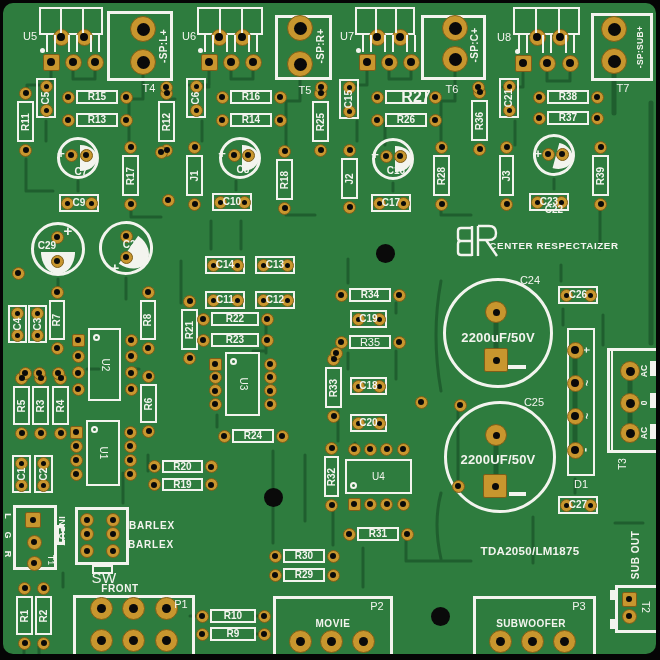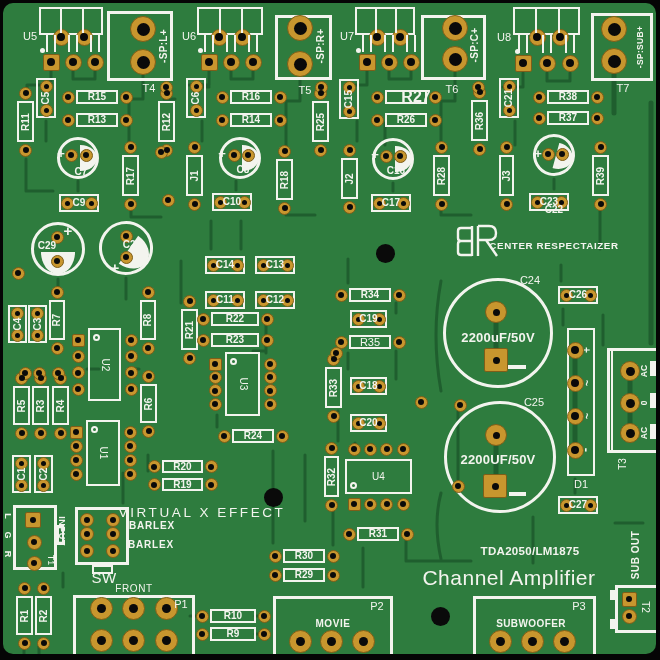--- a/index.html
+++ b/index.html
@@ -799,32 +799,30 @@
       <div class="hole" style="left: 622.5px; top: 395.5px; width: 9px; height: 9px; background: rgb(10, 10, 10);"></div>
       <div class="pad" style="left: 617px; top: 420px; width: 20px; height: 20px; background: rgb(200, 150, 46); border: 1px solid rgb(126, 94, 24); border-radius: 50%;"></div>
       <div class="hole" style="left: 622.5px; top: 425.5px; width: 9px; height: 9px; background: rgb(10, 10, 10);"></div>
       <div class="box" style="left: 612px; top: 582px; width: 45px; height: 48px; border-width: 3px; border-color: rgb(243, 244, 238);"></div>
       <div class="fill" style="left: 607px; top: 587px; width: 6px; height: 10px; background: rgb(243, 244, 238);"></div>
       <div class="fill" style="left: 607px; top: 616px; width: 6px; height: 10px; background: rgb(243, 244, 238);"></div>
       <div class="pad" style="left: 618.5px; top: 588.5px; width: 15px; height: 15px; background: rgb(200, 150, 46); border: 1px solid rgb(126, 94, 24); border-radius: 2px;"></div>
       <div class="hole" style="left: 623px; top: 593px; width: 6px; height: 6px; background: rgb(10, 10, 10);"></div>
       <div class="pad" style="left: 618.5px; top: 605.5px; width: 15px; height: 15px; background: rgb(200, 150, 46); border: 1px solid rgb(126, 94, 24); border-radius: 50%;"></div>
       <div class="hole" style="left: 623px; top: 610px; width: 6px; height: 6px; background: rgb(10, 10, 10);"></div>
-      <div class="silk" style="left: 199px; top: 510px; font-size: 13.5px; font-weight: 400; color: rgb(243, 244, 238); letter-spacing: 2.6px; transform: translate(-50%, -50%) rotate(0deg);">VIRTUAL X EFFECT</div>
       <div class="silk" style="left: 149px; top: 523px; font-size: 10px; font-weight: 700; color: rgb(243, 244, 238); letter-spacing: 0.8px; transform: translate(-50%, -50%) rotate(0deg);">BARLEX</div>
       <div class="silk" style="left: 148px; top: 542px; font-size: 10px; font-weight: 700; color: rgb(243, 244, 238); letter-spacing: 0.8px; transform: translate(-50%, -50%) rotate(0deg);">BARLEX</div>
       <div class="silk" style="left: 101px; top: 574px; font-size: 15px; font-weight: 400; color: rgb(243, 244, 238); letter-spacing: 0.5px; transform: translate(-50%, -50%) rotate(0deg);">SW</div>
-      <div class="silk" style="left: 131px; top: 586px; font-size: 10px; font-weight: 400; color: rgb(243, 244, 238); letter-spacing: 0.6px; transform: translate(-50%, -50%) rotate(0deg);">FRONT</div>
+      <div class="silk" style="left: 117px; top: 586px; font-size: 10px; font-weight: 700; color: rgb(243, 244, 238); letter-spacing: 0.6px; transform: translate(-50%, -50%) rotate(0deg);">FRONT</div>
       <div class="silk" style="left: 330px; top: 621px; font-size: 10px; font-weight: 700; color: rgb(243, 244, 238); letter-spacing: 0.6px; transform: translate(-50%, -50%) rotate(0deg);">MOVIE</div>
       <div class="silk" style="left: 528px; top: 621px; font-size: 10px; font-weight: 700; color: rgb(243, 244, 238); letter-spacing: 0.4px; transform: translate(-50%, -50%) rotate(0deg);">SUBWOOFER</div>
       <div class="silk" style="left: 551px; top: 243px; font-size: 9.8px; font-weight: 700; color: rgb(243, 244, 238); letter-spacing: 0.6px; transform: translate(-50%, -50%) rotate(0deg);">CENTER RESPECTAIZER</div>
       <div class="silk" style="left: 495px; top: 334px; font-size: 13px; font-weight: 700; color: rgb(243, 244, 238); letter-spacing: 0.2px; transform: translate(-50%, -50%) rotate(0deg);">2200uF/50V</div>
       <div class="silk" style="left: 495px; top: 456px; font-size: 13px; font-weight: 700; color: rgb(243, 244, 238); letter-spacing: 0.2px; transform: translate(-50%, -50%) rotate(0deg);">2200UF/50V</div>
       <div class="silk" style="left: 527px; top: 549px; font-size: 11.5px; font-weight: 700; color: rgb(243, 244, 238); letter-spacing: 0.3px; transform: translate(-50%, -50%) rotate(0deg);">TDA2050/LM1875</div>
-      <div class="silk" style="left: 506px; top: 574px; font-size: 21px; font-weight: 300; color: rgb(243, 244, 238); letter-spacing: 0.5px; transform: translate(-50%, -50%) rotate(0deg);">Channel Amplifier</div>
       <div class="silk" style="left: 633px; top: 552px; font-size: 10px; font-weight: 700; color: rgb(243, 244, 238); letter-spacing: 0.5px; transform: translate(-50%, -50%) rotate(-90deg);">SUB OUT</div>
       <div class="silk" style="left: 58px; top: 528px; font-size: 9px; font-weight: 700; color: rgb(243, 244, 238); letter-spacing: 0.5px; transform: translate(-50%, -50%) rotate(90deg);">INPUT</div>
       <div class="silk" style="left: 4px; top: 513px; font-size: 9px; font-weight: 700; color: rgb(243, 244, 238); letter-spacing: 0px; transform: translate(-50%, -50%) rotate(90deg);">L</div>
       <div class="silk" style="left: 4px; top: 532px; font-size: 9px; font-weight: 700; color: rgb(243, 244, 238); letter-spacing: 0px; transform: translate(-50%, -50%) rotate(90deg);">G</div>
       <div class="silk" style="left: 4px; top: 551px; font-size: 9px; font-weight: 700; color: rgb(243, 244, 238); letter-spacing: 0px; transform: translate(-50%, -50%) rotate(90deg);">R</div>
       <div class="silk" style="left: 47px; top: 557px; font-size: 9px; font-weight: 400; color: rgb(243, 244, 238); letter-spacing: 0px; transform: translate(-50%, -50%) rotate(90deg);">T1</div>
       <div class="silk" style="left: 642px; top: 604px; font-size: 10px; font-weight: 400; color: rgb(243, 244, 238); letter-spacing: 0px; transform: translate(-50%, -50%) rotate(90deg);">T2</div>
       <div class="silk" style="left: 620px; top: 461px; font-size: 10px; font-weight: 400; color: rgb(243, 244, 238); letter-spacing: 0px; transform: translate(-50%, -50%) rotate(-90deg);">T3</div>
       <div class="silk" style="left: 578px; top: 481px; font-size: 11px; font-weight: 400; color: rgb(243, 244, 238); letter-spacing: 0px; transform: translate(-50%, -50%) rotate(0deg);">D1</div>
       <div class="silk" style="left: 527px; top: 277px; font-size: 11px; font-weight: 400; color: rgb(243, 244, 238); letter-spacing: 0px; transform: translate(-50%, -50%) rotate(0deg);">C24</div>

